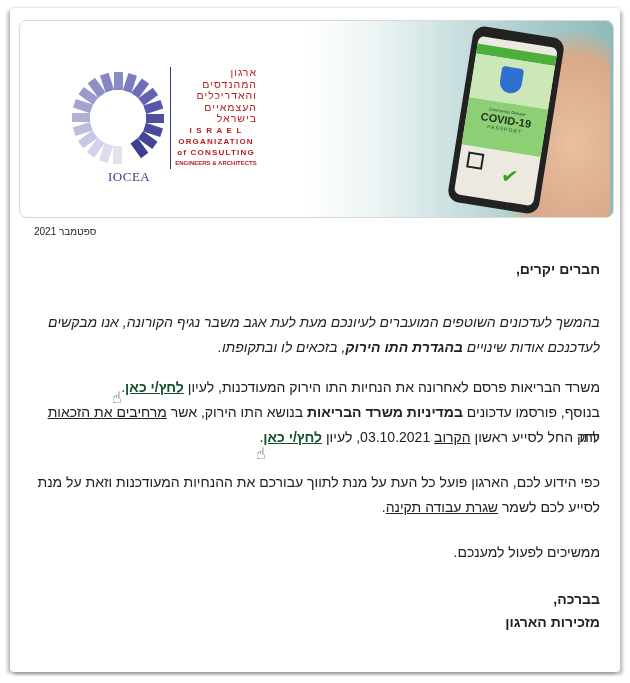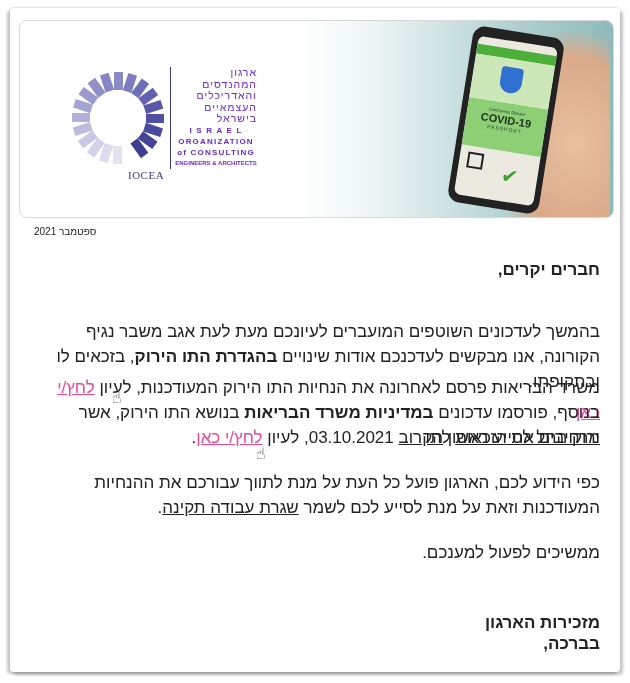--- a/index.html
+++ b/index.html
@@ -16,26 +16,26 @@
       background: #fff;
     }
     .banner-photo {
       position: absolute; right: 0; top: 0; width: 310px; height: 196px;
       background: linear-gradient(90deg, #ffffff 0%, #eef5f5 22%, #cfe3e3 45%, #a8cbcb 75%, #8fbaba 100%);
     }
     .logo { position: absolute; left: 36px; top: 42px; width: 200px; height: 110px; }
     .logo-text {
       position: absolute; left: 150px; top: 46px; width: 82px;
       border-left: 1px solid #3a3a8a; padding-left: 4px;
-      color: #6d28d9; direction: rtl; text-align: right;
+      color: #b91c1c; direction: rtl; text-align: right;
     }
     .logo-he { font-size: 10.5px; line-height: 11.5px; letter-spacing: 1px; }
     .logo-en { direction: ltr; text-align: center; font-size: 8px; line-height: 11px; letter-spacing: 1.2px; font-weight: bold; }
     .logo-en.small { font-size: 6px; letter-spacing: 0; }
-    .iocea { position: absolute; left: 108px; top: 148px; font-size: 11px; color: #3b3b8e; font-family: "Liberation Serif", serif; letter-spacing: 0.5px; }
+    .iocea { position: absolute; left: 88px; top: 148px; font-size: 13px; color: #3b3b8e; font-family: "Liberation Serif", serif; letter-spacing: 0.5px; }
 
     .phone {
       position: absolute; left: 440px; top: 10px; width: 92px; height: 178px;
       background: #222; border-radius: 12px; transform: rotate(9deg);
     }
     .screen {
       position: absolute; left: 6px; top: 10px; width: 80px; height: 160px;
       background: #eceae0; border-radius: 6px; overflow: hidden;
     }
     .scr-top { height: 10px; background: #4caf3a; margin-top: 8px; }
@@ -46,23 +46,23 @@
     .scr-covid .t2 { font-size: 11px; font-weight: bold; color: #1f2f1f; }
     .scr-covid .t3 { font-size: 5px; color: #2d4a2d; letter-spacing: 1px; }
     .scr-bottom { position: relative; height: 50px; }
     .qr { position: absolute; left: 8px; top: 6px; width: 16px; height: 16px; border: 2px solid #222; box-sizing: border-box; }
     .check { position: absolute; left: 44px; top: 12px; color: #3aa02a; font-size: 20px; font-weight: bold; }
     .hand {
       position: absolute; left: 470px; top: 10px; width: 120px; height: 186px;
       background: radial-gradient(ellipse at 70% 60%, #e8c0a0 0%, #d9a98a 55%, rgba(217,169,138,0) 72%);
     }
     .date { position: absolute; left: 34px; top: 226px; direction: rtl; font-size: 10px; }
-    .p { position: absolute; right: 30px; width: 576px; direction: rtl; text-align: right; font-size: 17px; line-height: 25px; color: #222; }
+    .p { position: absolute; right: 30px; width: 576px; direction: rtl; text-align: right; font-size: 14px; line-height: 25px; color: #222; }
     b { font-weight: bold; }
-    .link { color: #ec4899; font-weight: normal; text-decoration: underline; cursor: pointer; }
+    .link { color: #14532d; font-weight: bold; text-decoration: underline; cursor: pointer; }
     .ul { text-decoration: underline; }
     .ulb { text-decoration: underline; font-weight: normal; }
     .cursor { position: absolute; font-size: 16px; color: #555; }
   </style>
 </head>
 <body>
 
 <div class="frame"></div>
 
 <div class="banner">
@@ -119,27 +119,27 @@
         <div class="check">✔</div>
       </div>
     </div>
   </div>
 </div>
 
 <div class="date">ספטמבר 2021</div>
 
 <div class="p" style="top:257px;"><b>חברים יקרים,</b></div>
 
-<div class="p" style="top:319px;"><span>בהמשך לעדכונים השוטפים המועברים לעיונכם מעת לעת אגב משבר נגיף הקורונה, אנו מבקשים לעדכנכם אודות שינויים </span><b>בהגדרת התו הירוק</b><span>, בזכאים לו ובתקופתו.</span></div>
+<div class="p" style="top:310px;font-style:italic;"><span>בהמשך לעדכונים השוטפים המועברים לעיונכם מעת לעת אגב משבר נגיף הקורונה, אנו מבקשים לעדכנכם אודות שינויים </span><b>בהגדרת התו הירוק</b><span>, בזכאים לו ובתקופתו.</span></div>
 
 <div class="p" style="top:375px;"><span>משרד הבריאות פרסם לאחרונה את הנחיות התו הירוק המעודכנות, לעיון </span><a class="link">לחץ/י כאן</a><span>.</span></div>
 <div class="p" style="top:400px;"><span>בנוסף, פורסמו עדכונים </span><b>במדיניות משרד הבריאות</b><span> בנושא התו הירוק, אשר </span><span class="ul">מרחיבים את הזכאות</span><span> לתו</span></div>
 <div class="p" style="top:425px;"><span>ירוק החל לסייע ראשון </span><span class="ul">הקרוב</span><span> 03.10.2021, לעיון </span><a class="link">לחץ/י כאן</a><span>.</span></div>
 
 <div class="cursor" style="left:112px; top:388px;">☝</div>
 <div class="cursor" style="left:256px; top:444px;">☝</div>
 
 <div class="p" style="top:470px;"><span>כפי הידוע לכם, הארגון פועל כל העת על מנת לתווך עבורכם את ההנחיות המעודכנות וזאת על מנת לסייע לכם לשמר </span><span class="ulb">שגרת עבודה תקינה</span><span>.</span></div>
 
 <div class="p" style="top:540px;text-align:right;">ממשיכים לפעול למענכם.</div>
 
-<div class="p" style="top:587px;margin-top:44px;"><b>בברכה,</b></div>
+<div class="p" style="top:587px;"><b>בברכה,</b></div>
 <div class="p" style="top:610px;"><b>מזכירות הארגון</b></div>
 
 </body></html>

